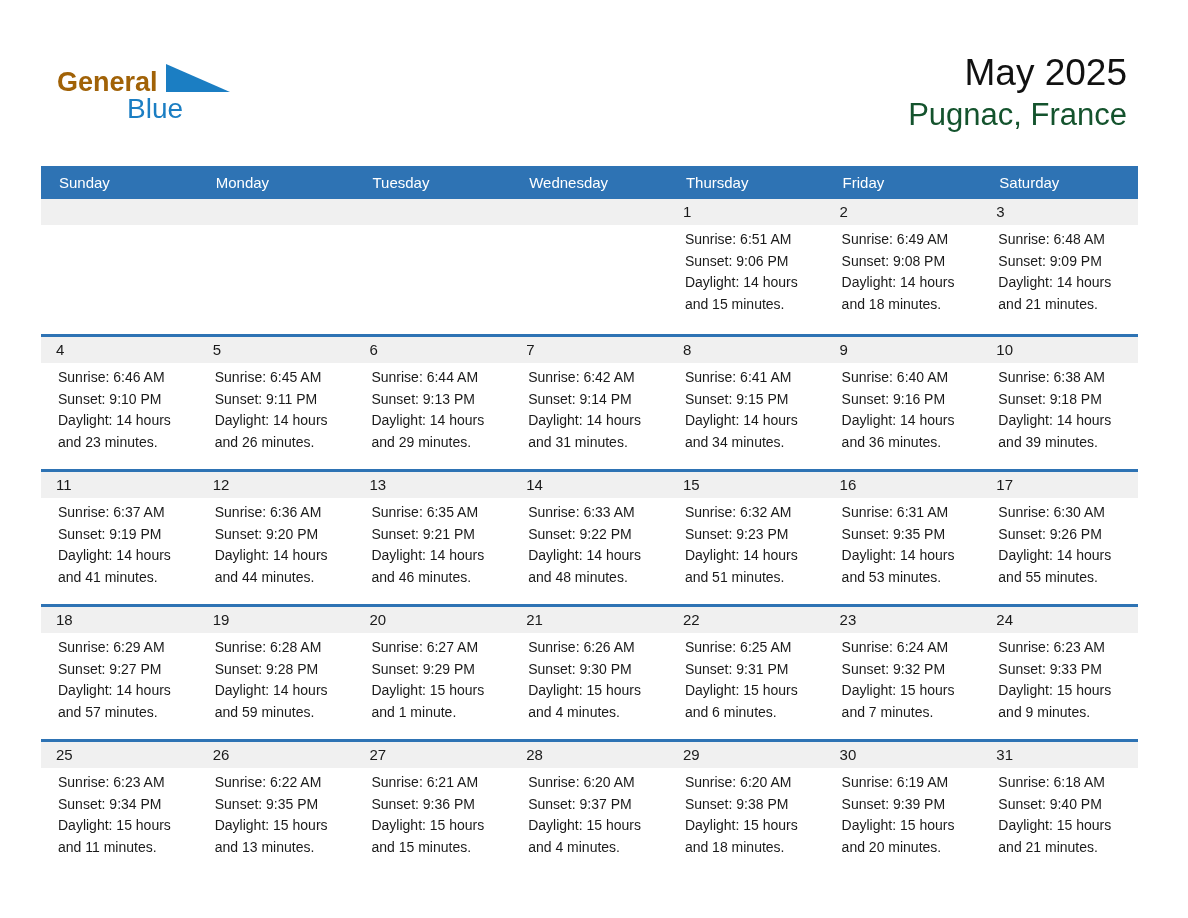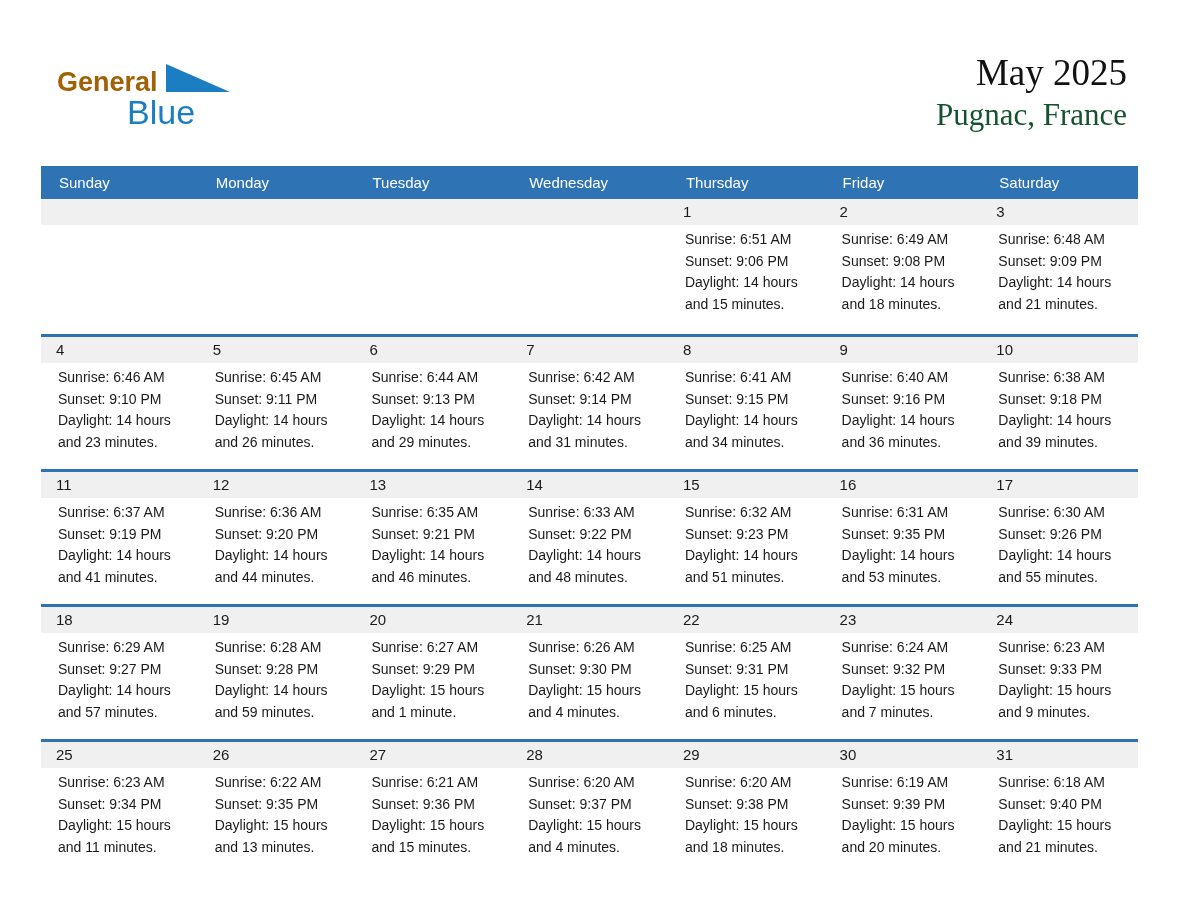--- a/index.html
+++ b/index.html
@@ -8,23 +8,23 @@
     background:#ffffff;
     font-family:"Liberation Sans","DejaVu Sans",sans-serif;
     color:var(--text,#1a1a1a);
   }
   
   .logo{position:absolute;left:57px;top:64px;width:220px;height:80px;}
   .logo-general{position:absolute;left:0;top:3px;font-size:27px;color:#a16207;font-weight:bold;}
   .logo-triangle{position:absolute;left:109px;top:0;width:64px;height:28px;
     background:var(--logo-blue,#1b7ec3);
     clip-path:polygon(0 0,100% 100%,0 100%);}
-  .logo-word2{position:absolute;left:70px;top:29px;font-size:34px;color:var(--logo-blue,#1b7ec3);}
+  .logo-word2{position:absolute;left:70px;top:29px;font-size:28px;color:var(--logo-blue,#1b7ec3);}
   
-  .title-block{position:absolute;right:61px;top:52px;text-align:right;font-family:Liberation Serif, serif;}
+  .title-block{position:absolute;right:61px;top:52px;text-align:right;}
   .title-month{font-size:37px;line-height:42px;color:#111;}
   .title-location{font-size:31px;line-height:28px;margin-top:7px;color:#14532d;}
   
   .calendar{position:absolute;left:41px;top:154px;width:1097px;}
   .weekday-row{display:flex;background:var(--blue,#2e73b4);height:33px;margin-top:12px;}
   .weekday-cell{flex:1 1 0;color:#fff;font-size:15px;line-height:33px;padding-left:18px;
     box-sizing:border-box;overflow:hidden;white-space:nowrap;}
   .week-row{display:flex;height:135px;box-sizing:border-box;}
   .week-row.bordered{border-top:3px solid var(--blue,#2e73b4);}
   .day-cell{flex:1 1 0;box-sizing:border-box;overflow:hidden;}

